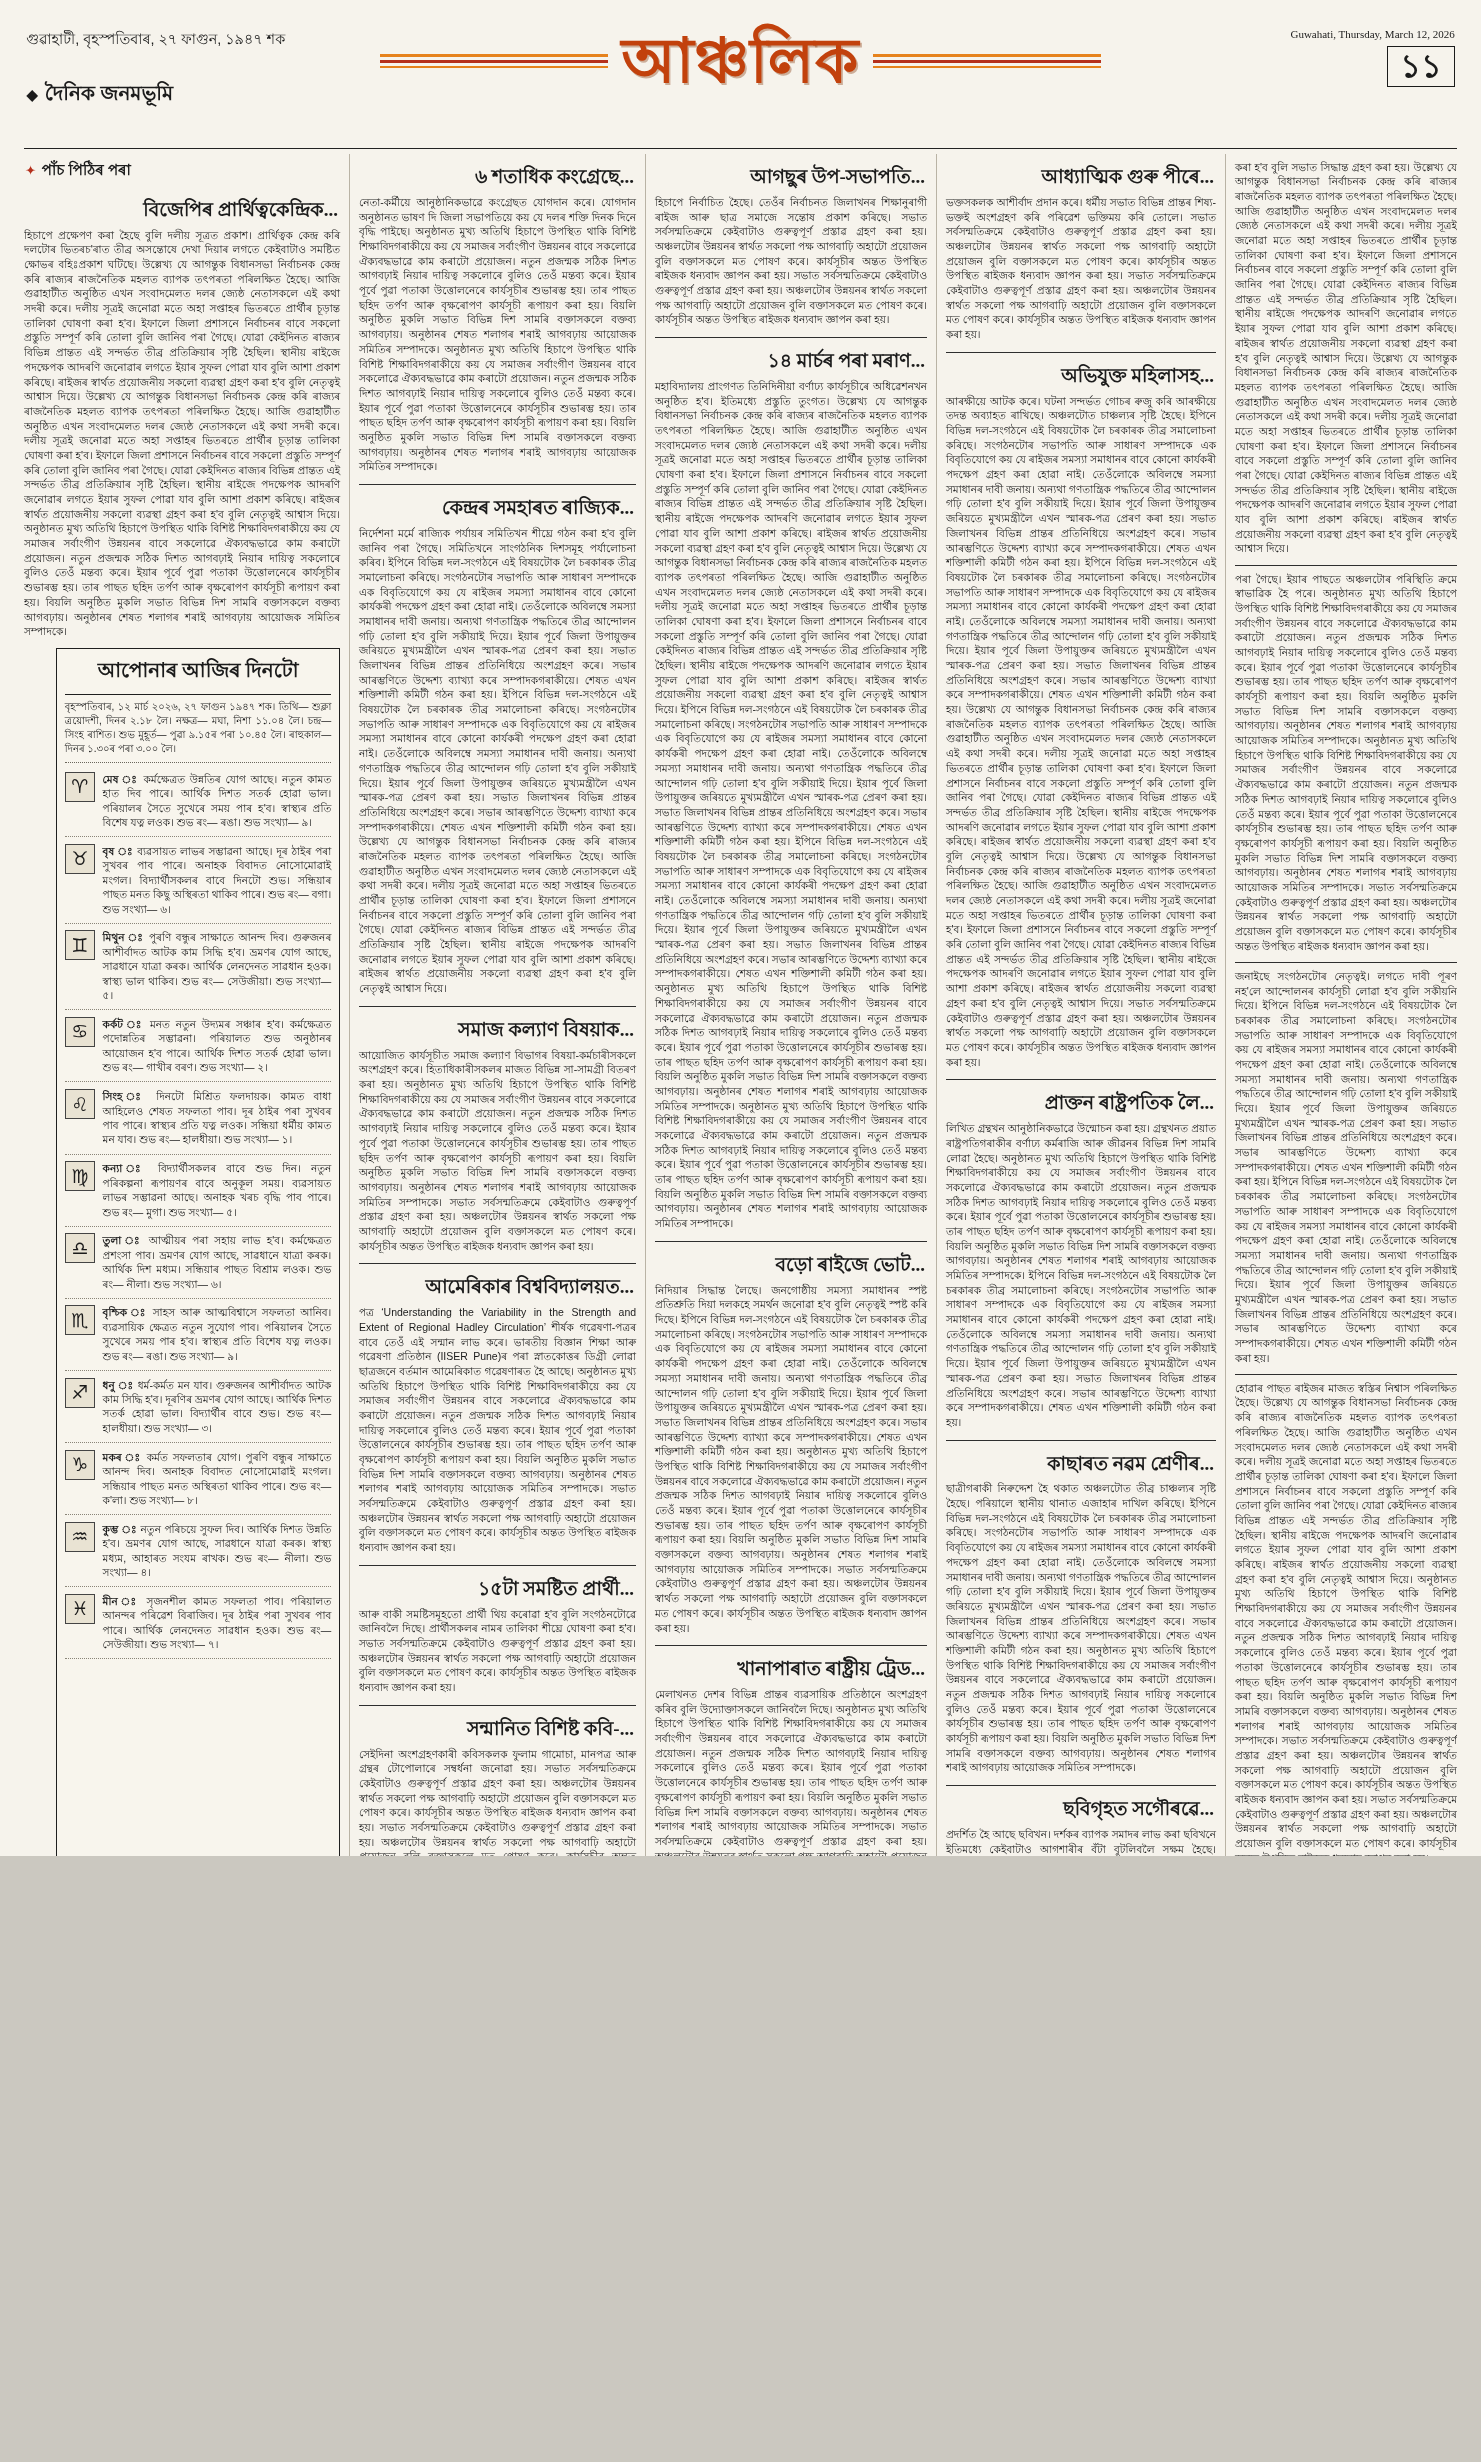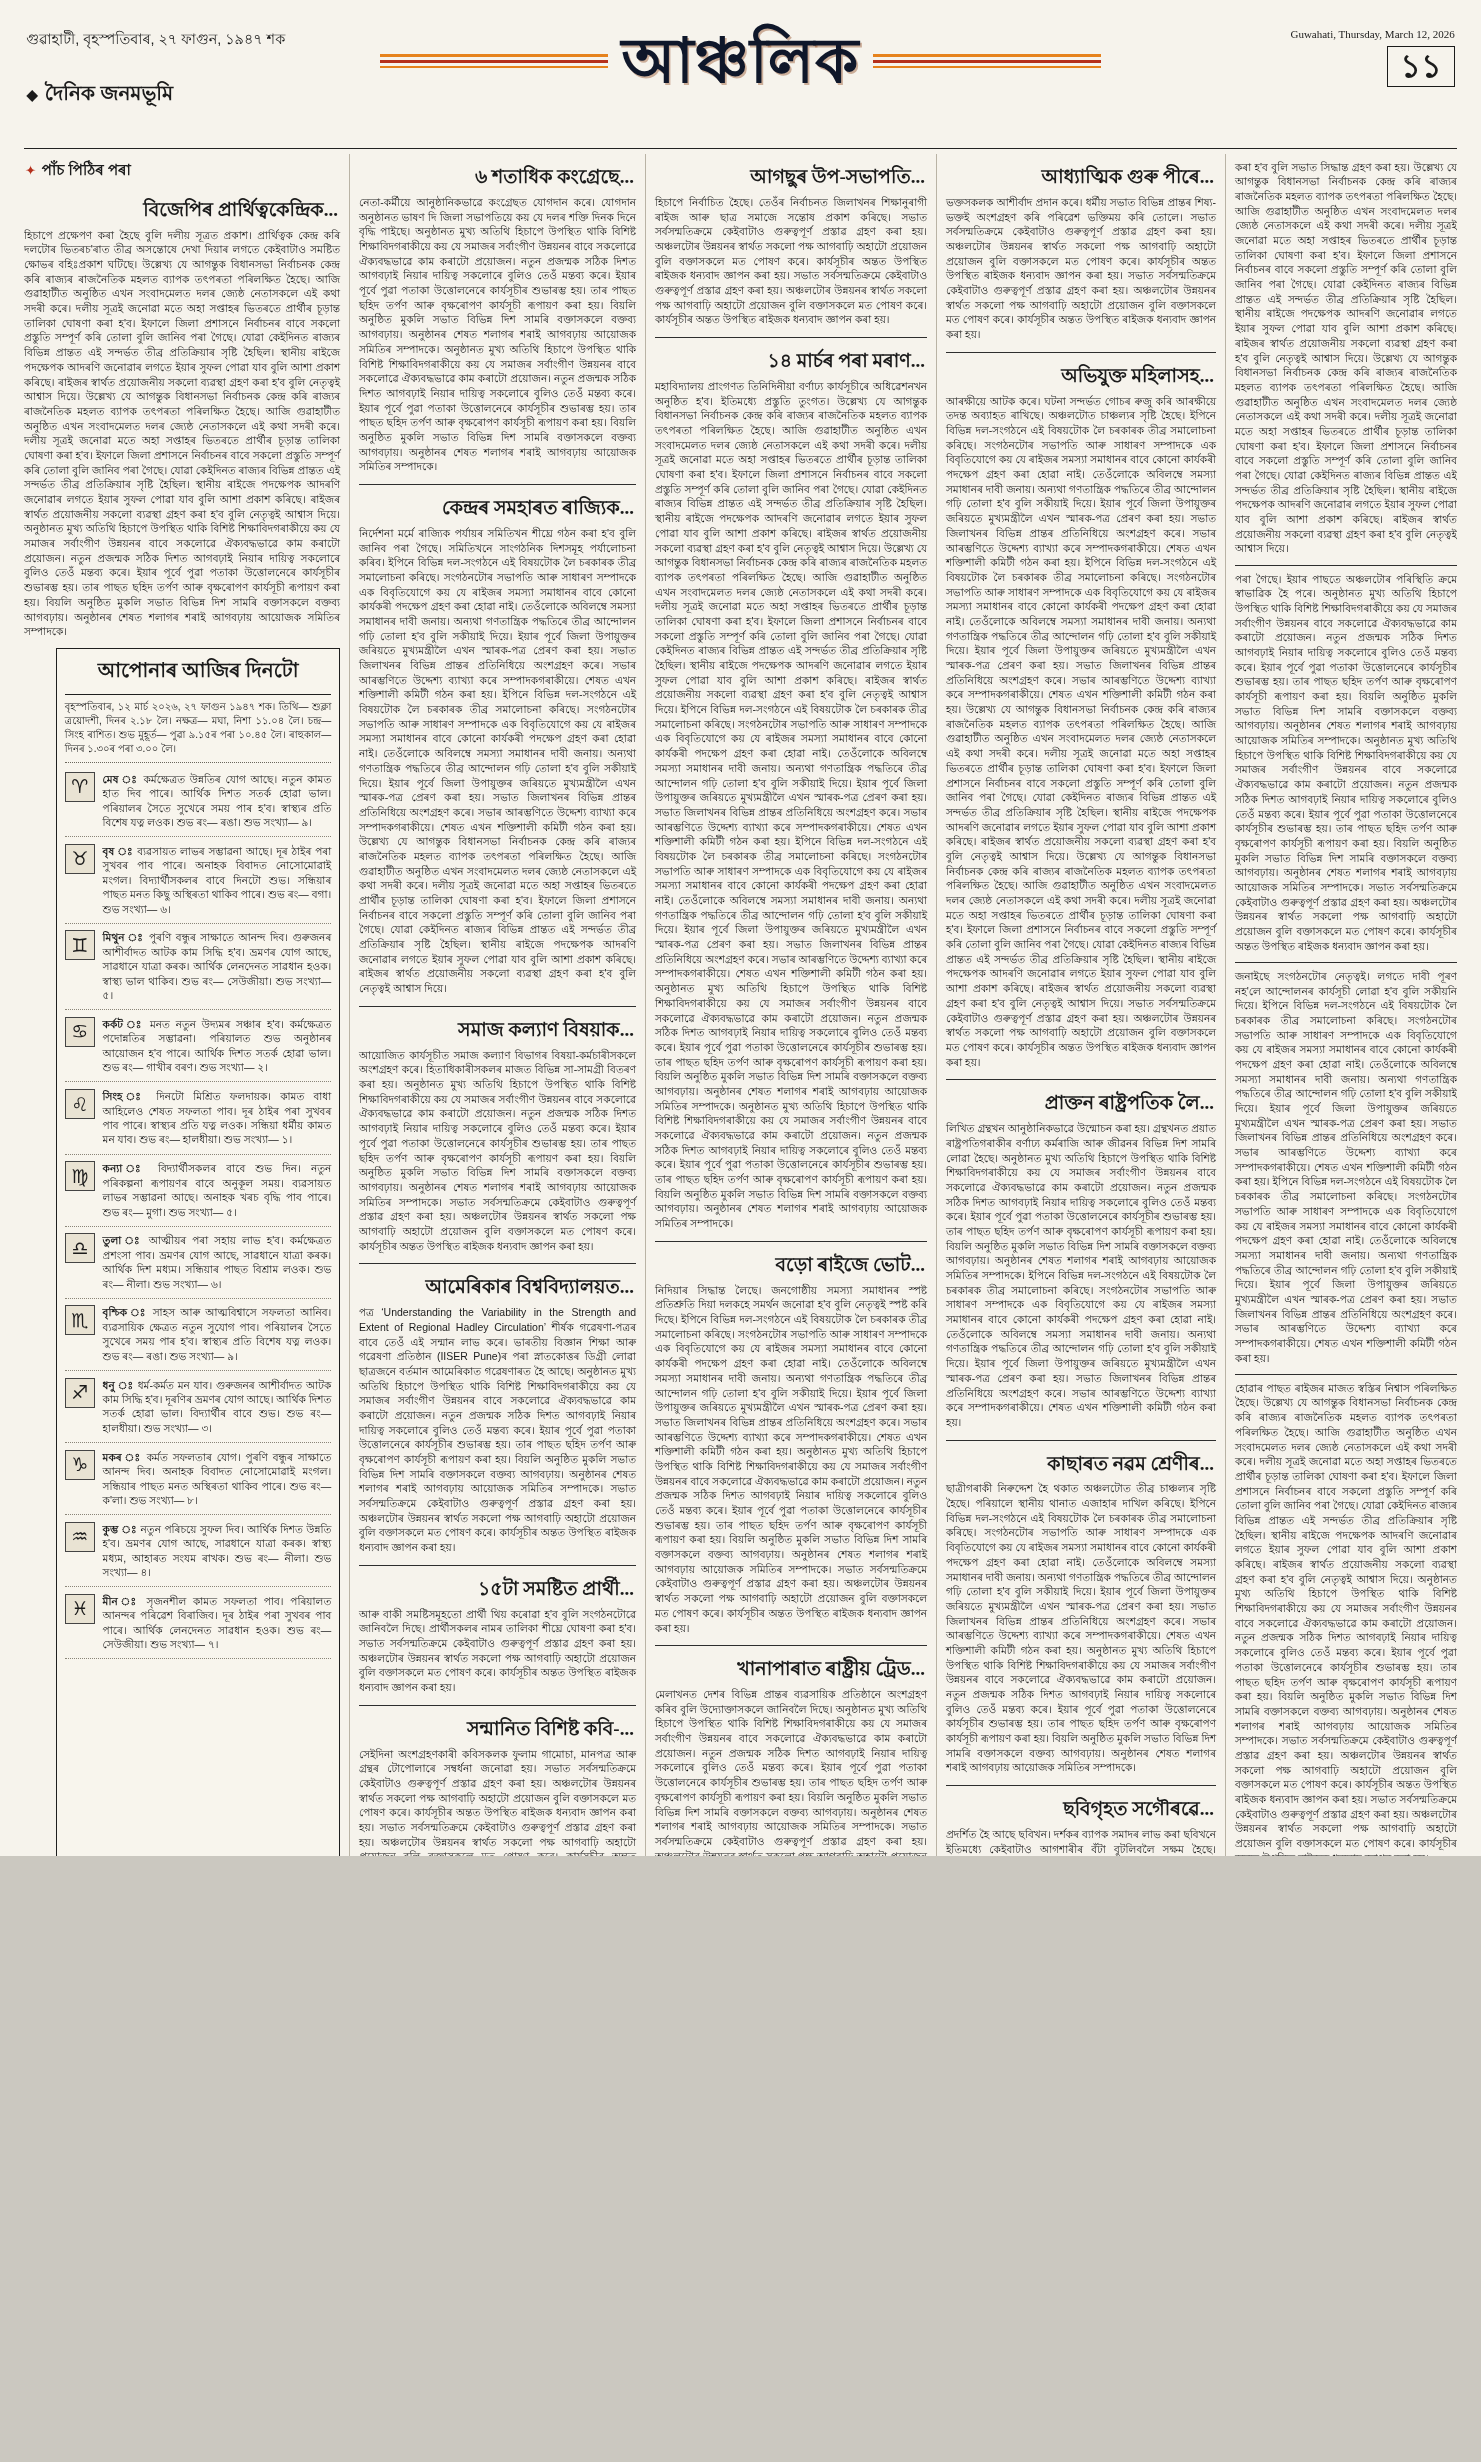--- a/index.html
+++ b/index.html
@@ -9,21 +9,21 @@
         padding:16.6px 24px 10px;overflow:hidden;position:relative;}
   
   .hdr{display:grid;grid-template-columns:354px 1fr 354px;align-items:start;
        height:132px;border-bottom:1.7px solid #222;padding:5.5px 2.2px 4.4px;}
   .dl-as{font-size:14.4px;padding-top:5.5px;}
   .paper{font-size:20px;font-weight:bold;margin-top:26.6px;display:flex;align-items:center;gap:6.6px;}
   .dia{font-size:15.5px;}
   .hdr-mid{display:flex;align-items:center;gap:13.3px;margin-top:7.8px;}
   .orn{flex:1;height:14.4px;background:linear-gradient(180deg,#e6821c 0 3.3px,transparent 3.3px 5.5px,#b5301c 5.5px 9.4px,transparent 9.4px 11.6px,#e6821c 11.6px 14.4px);}
   .mast-title{font-family:"Liberation Serif","DejaVu Serif",serif;font-size:62px;line-height:1;
-              font-weight:bold;color:#0f172a;text-shadow:1.7px 1.7px 0 rgba(125,45,0,.35);letter-spacing:1.1px;white-space:nowrap;}
+              font-weight:bold;color:#c2410c;text-shadow:1.7px 1.7px 0 rgba(125,45,0,.35);letter-spacing:1.1px;white-space:nowrap;}
   .hdr-right{display:flex;flex-direction:column;align-items:flex-end;gap:6.6px;padding-top:5.5px;}
   .dl-en{font-family:"Liberation Serif","DejaVu Serif",serif;font-size:11px;}
   .pgno{border:1.7px solid #1b1b1b;padding:1.1px 12px;font-size:32px;font-weight:bold;line-height:1.15;}
   
   .cols{display:flex;height:2292px;margin-top:5.5px;overflow:hidden;}
   .col{overflow:hidden;padding:0 8.9px;border-right:0.6px solid #b9b3a5;height:100%;}
   .col:first-child{padding-left:0;}
   .col:last-child{border-right:none;padding-right:0;}
   .col1{flex:0 0 326px;display:flex;flex-direction:column;}
   .col2{flex:0 0 296px;}

